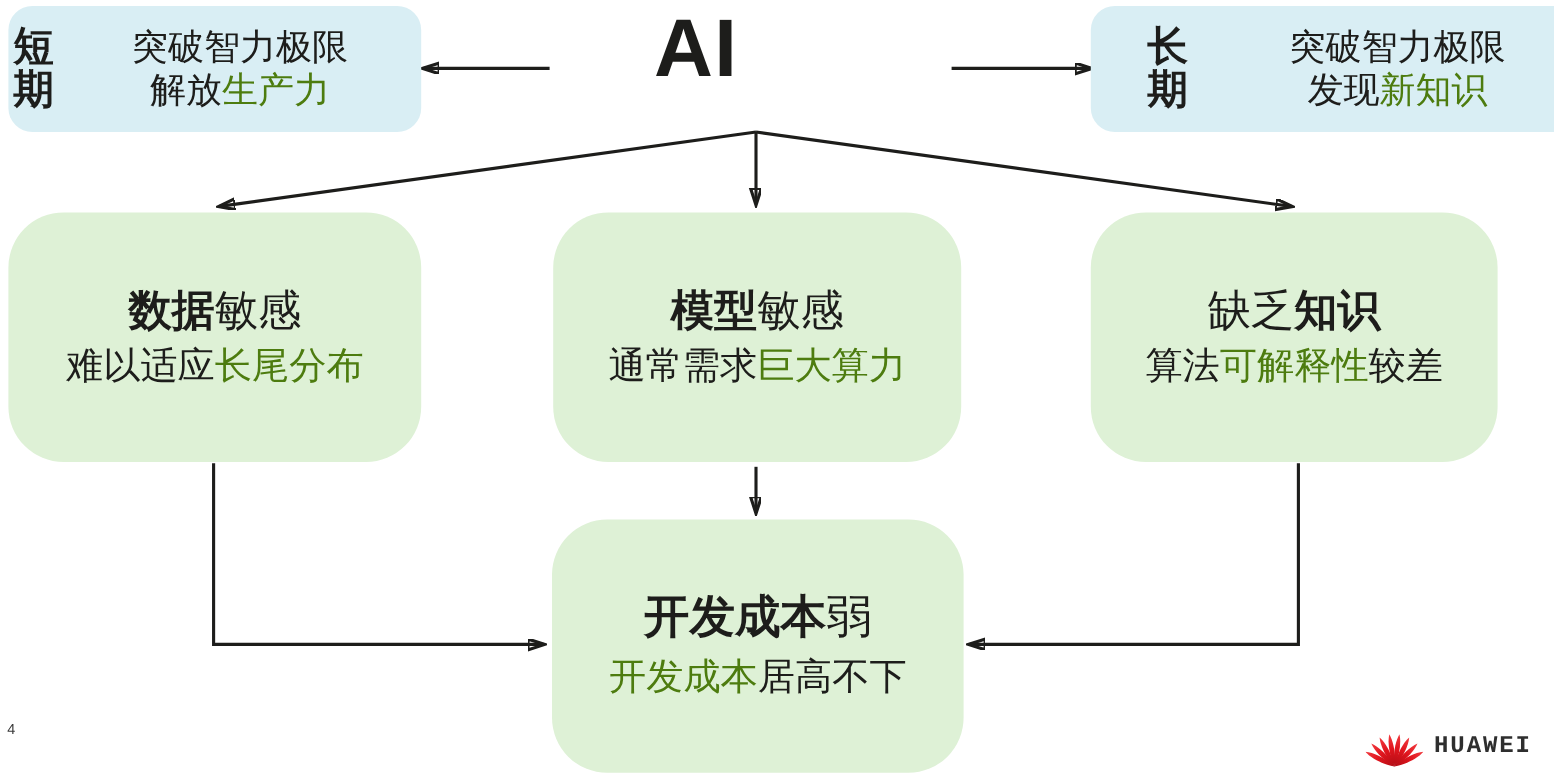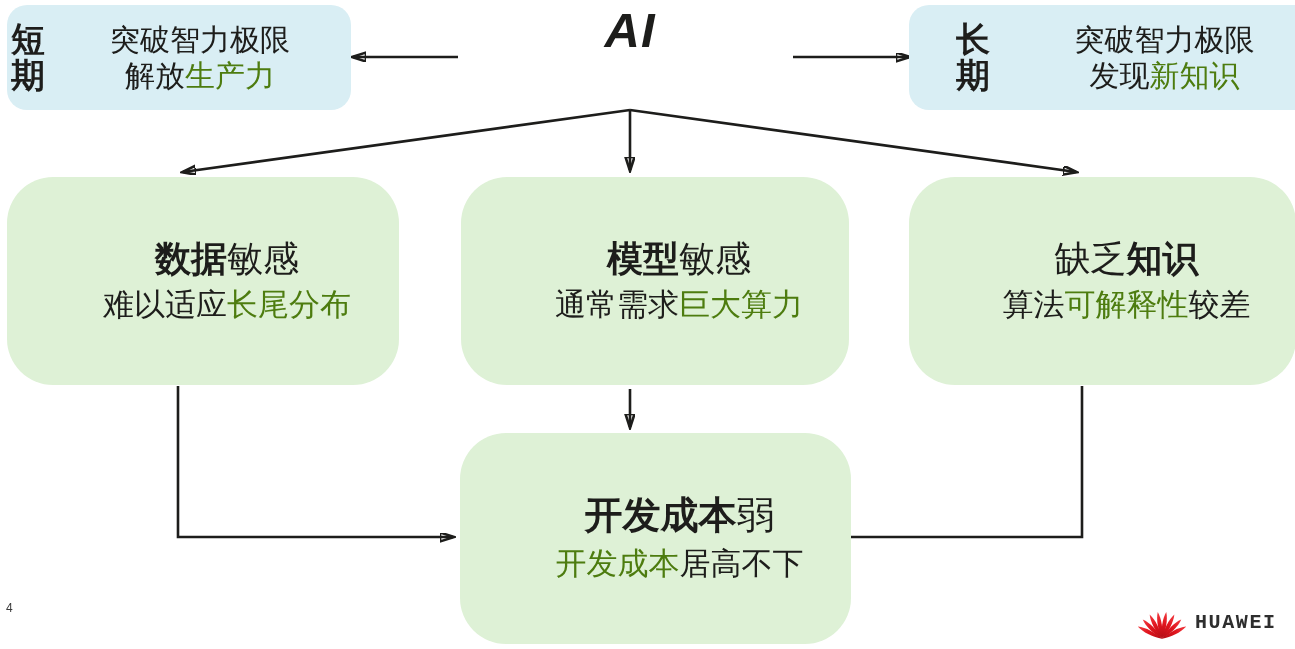--- a/index.html
+++ b/index.html
@@ -26,35 +26,34 @@
   }
   .period-text{
     flex:1;text-align:center;
     font-size:30px;line-height:36px;font-weight:500;
   }
 
   .greenbox{
     position:absolute;z-index:2;
     background:#def1d6;border-radius:46px;
     display:flex;flex-direction:column;align-items:center;justify-content:center;
-    gap:9px;text-align:left;padding-left:48px;
+    gap:9px;text-align:left;
   }
   .box-title{font-size:36px;line-height:1.1;}
   .box-title b, .period-label, .ai-title, .box-title .bld{font-weight:800;}
   .box-title .bld{font-weight:800;}
   .box-desc{font-size:31px;line-height:1.15;}
   .red{color:#4d7c0f;}
 
   .ai-title{
     position:absolute;z-index:2;
     left:545px;top:6px;width:170px;
-    text-align:center;
-    font-size:49px;font-weight:800;line-height:1.0;
+    text-align:left;
+    font-size:68px;font-weight:800;line-height:1.0;
     letter-spacing:1px;
-    font-style:italic;
   }
 
   #box-data{left:7px;top:177px;width:344px;height:208px;}
   #box-model{left:461px;top:177px;width:340px;height:208px;}
   #box-knowledge{left:909px;top:177px;width:339px;height:208px;}
   #box-conclusion{left:460px;top:433px;width:343px;height:211px;}
   #box-conclusion .box-title{font-size:38px;}
 
   #box-short{left:7px;top:5px;width:344px;height:105px;}
   #box-long{left:909px;top:5px;width:383px;height:105px;padding-left:43px;}

